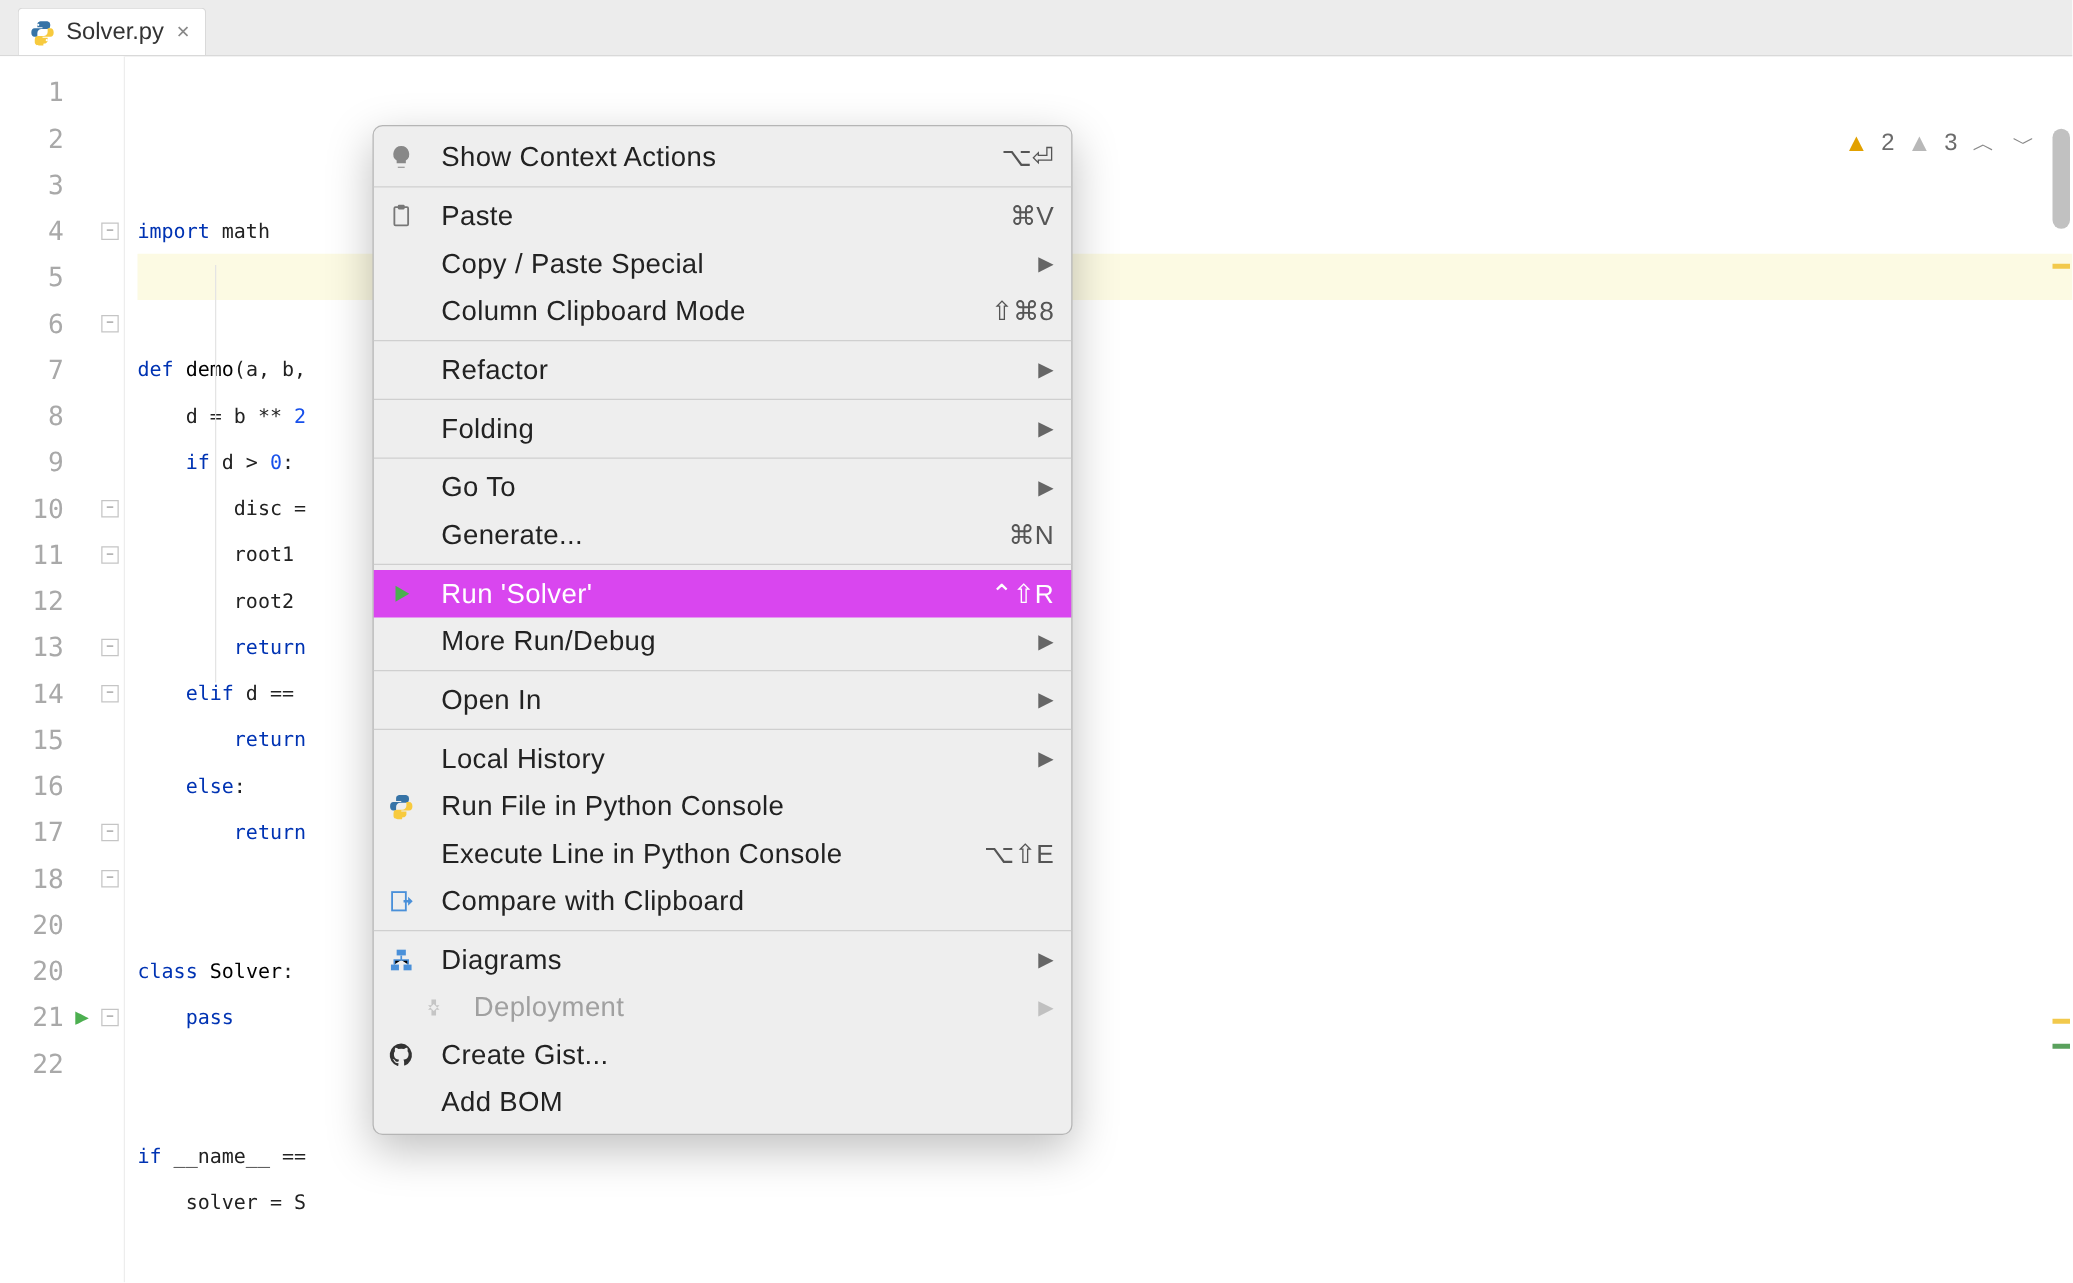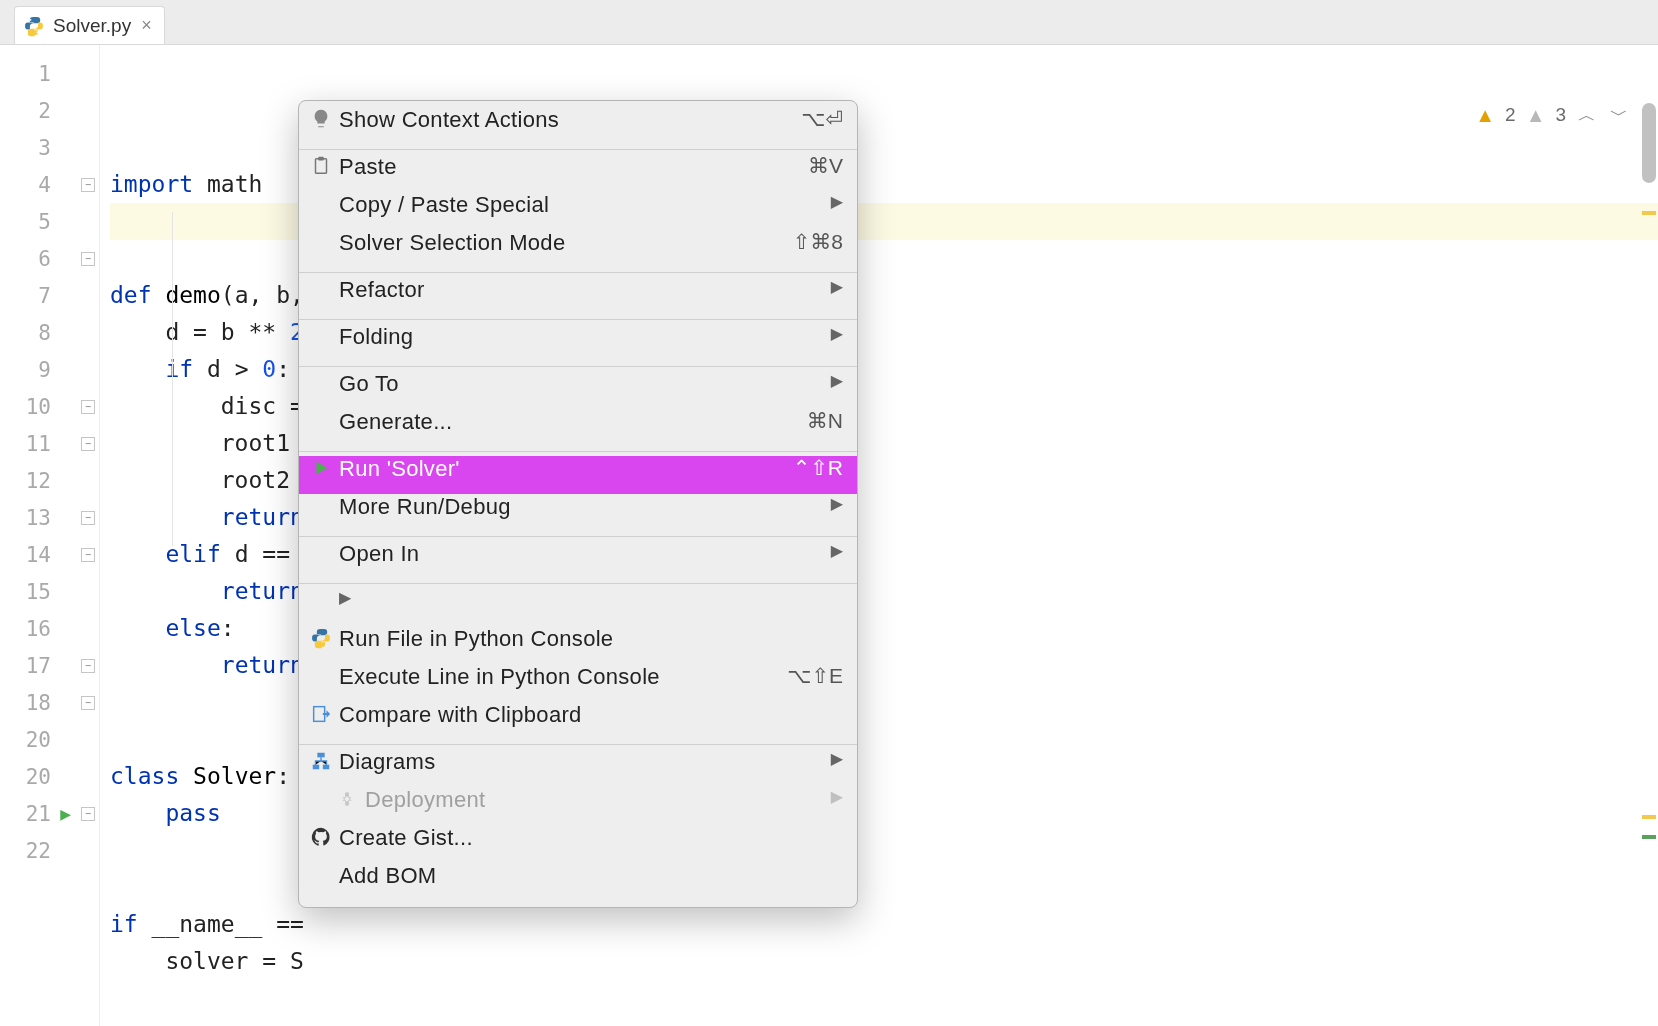--- a/index.html
+++ b/index.html
@@ -71,21 +71,21 @@
 }
 .gutter .run-tri {
   position: absolute; right: 28px;
   color: #4caf50;
   font-size: 18px;
 }
 .code {
   flex: 1;
   padding-top: 10px;
   font-family: "Menlo","Consolas",monospace;
-  font-size: 23px;
+  font-size: 16px;
   line-height: 37px;
   padding-left: 10px;
   position: relative;
   white-space: pre;
 }
 .code .line { height: 37px; display: flex; align-items: center; }
 .line.hl { background: #fcfae3; }
 .tok-kw { color: #0033b3; font-weight: 500; }
 .tok-num { color: #1750eb; }
 .tok-def { color: #000; }
@@ -140,24 +140,24 @@
   background: #eeeeee;
   border: 1px solid #b5b5b5;
   border-radius: 8px;
   box-shadow: 0 12px 36px rgba(0,0,0,0.25);
   padding: 6px 0;
   font-size: 22px;
   color: #222;
 }
 .menu-item {
   display: flex;
-  align-items: flex-start;
+  align-items: center;
   height: 38px;
   padding: 0 14px 0 10px;
-  gap: 6px;
+  gap: 20px;
 }
 .menu-item .mi-icon {
   width: 24px; height: 24px;
   display: flex; align-items: center; justify-content: center;
   flex-shrink: 0;
 }
 .menu-item .mi-label { flex: 1; letter-spacing: 0.3px; }
 .menu-item .mi-short { color: #555; font-size: 21px; }
 .menu-item .mi-arrow { color: #666; font-size: 16px; }
 .menu-item.selected { background: #d946ef; color: #fff; }
@@ -252,21 +252,21 @@
       <span class="mi-label">Paste</span>
       <span class="mi-short">⌘V</span>
     </div>
     <div class="menu-item">
       <span class="mi-icon"></span>
       <span class="mi-label">Copy / Paste Special</span>
       <span class="mi-arrow">▶</span>
     </div>
     <div class="menu-item">
       <span class="mi-icon"></span>
-      <span class="mi-label">Solver Selection Mode</span>
+      <span class="mi-label">Column Clipboard Mode</span>
       <span class="mi-short">⇧⌘8</span>
     </div>
     <div class="menu-sep"></div>
     <div class="menu-item">
       <span class="mi-icon"></span>
       <span class="mi-label">Refactor</span>
       <span class="mi-arrow">▶</span>
     </div>
     <div class="menu-sep"></div>
     <div class="menu-item">
@@ -302,20 +302,21 @@
     </div>
     <div class="menu-sep"></div>
     <div class="menu-item">
       <span class="mi-icon"></span>
       <span class="mi-label">Open In</span>
       <span class="mi-arrow">▶</span>
     </div>
     <div class="menu-sep"></div>
     <div class="menu-item">
       <span class="mi-icon"></span>
+      <span class="mi-label">Local History</span>
       <span class="mi-arrow">▶</span>
     </div>
     <div class="menu-item">
       <span class="mi-icon">
         <svg viewBox="0 0 32 32">
           <path fill="#3673a6" d="M15 3c-4 0-5 2-5 4v3h6v1H7c-3 0-4 2-4 5s1 5 4 5h3v-4c0-3 2-5 5-5h6c2 0 4-1 4-4V7c0-2-1-4-5-4h-5z"></path>
           <path fill="#f7ca3e" d="M17 29c4 0 5-2 5-4v-3h-6v-1h9c3 0 4-2 4-5s-1-5-4-5h-3v4c0 3-2 5-5 5h-6c-2 0-4 1-4 4v3c0 2 1 4 5 4h5z"></path>
         </svg>
       </span>
       <span class="mi-label">Run File in Python Console</span>

